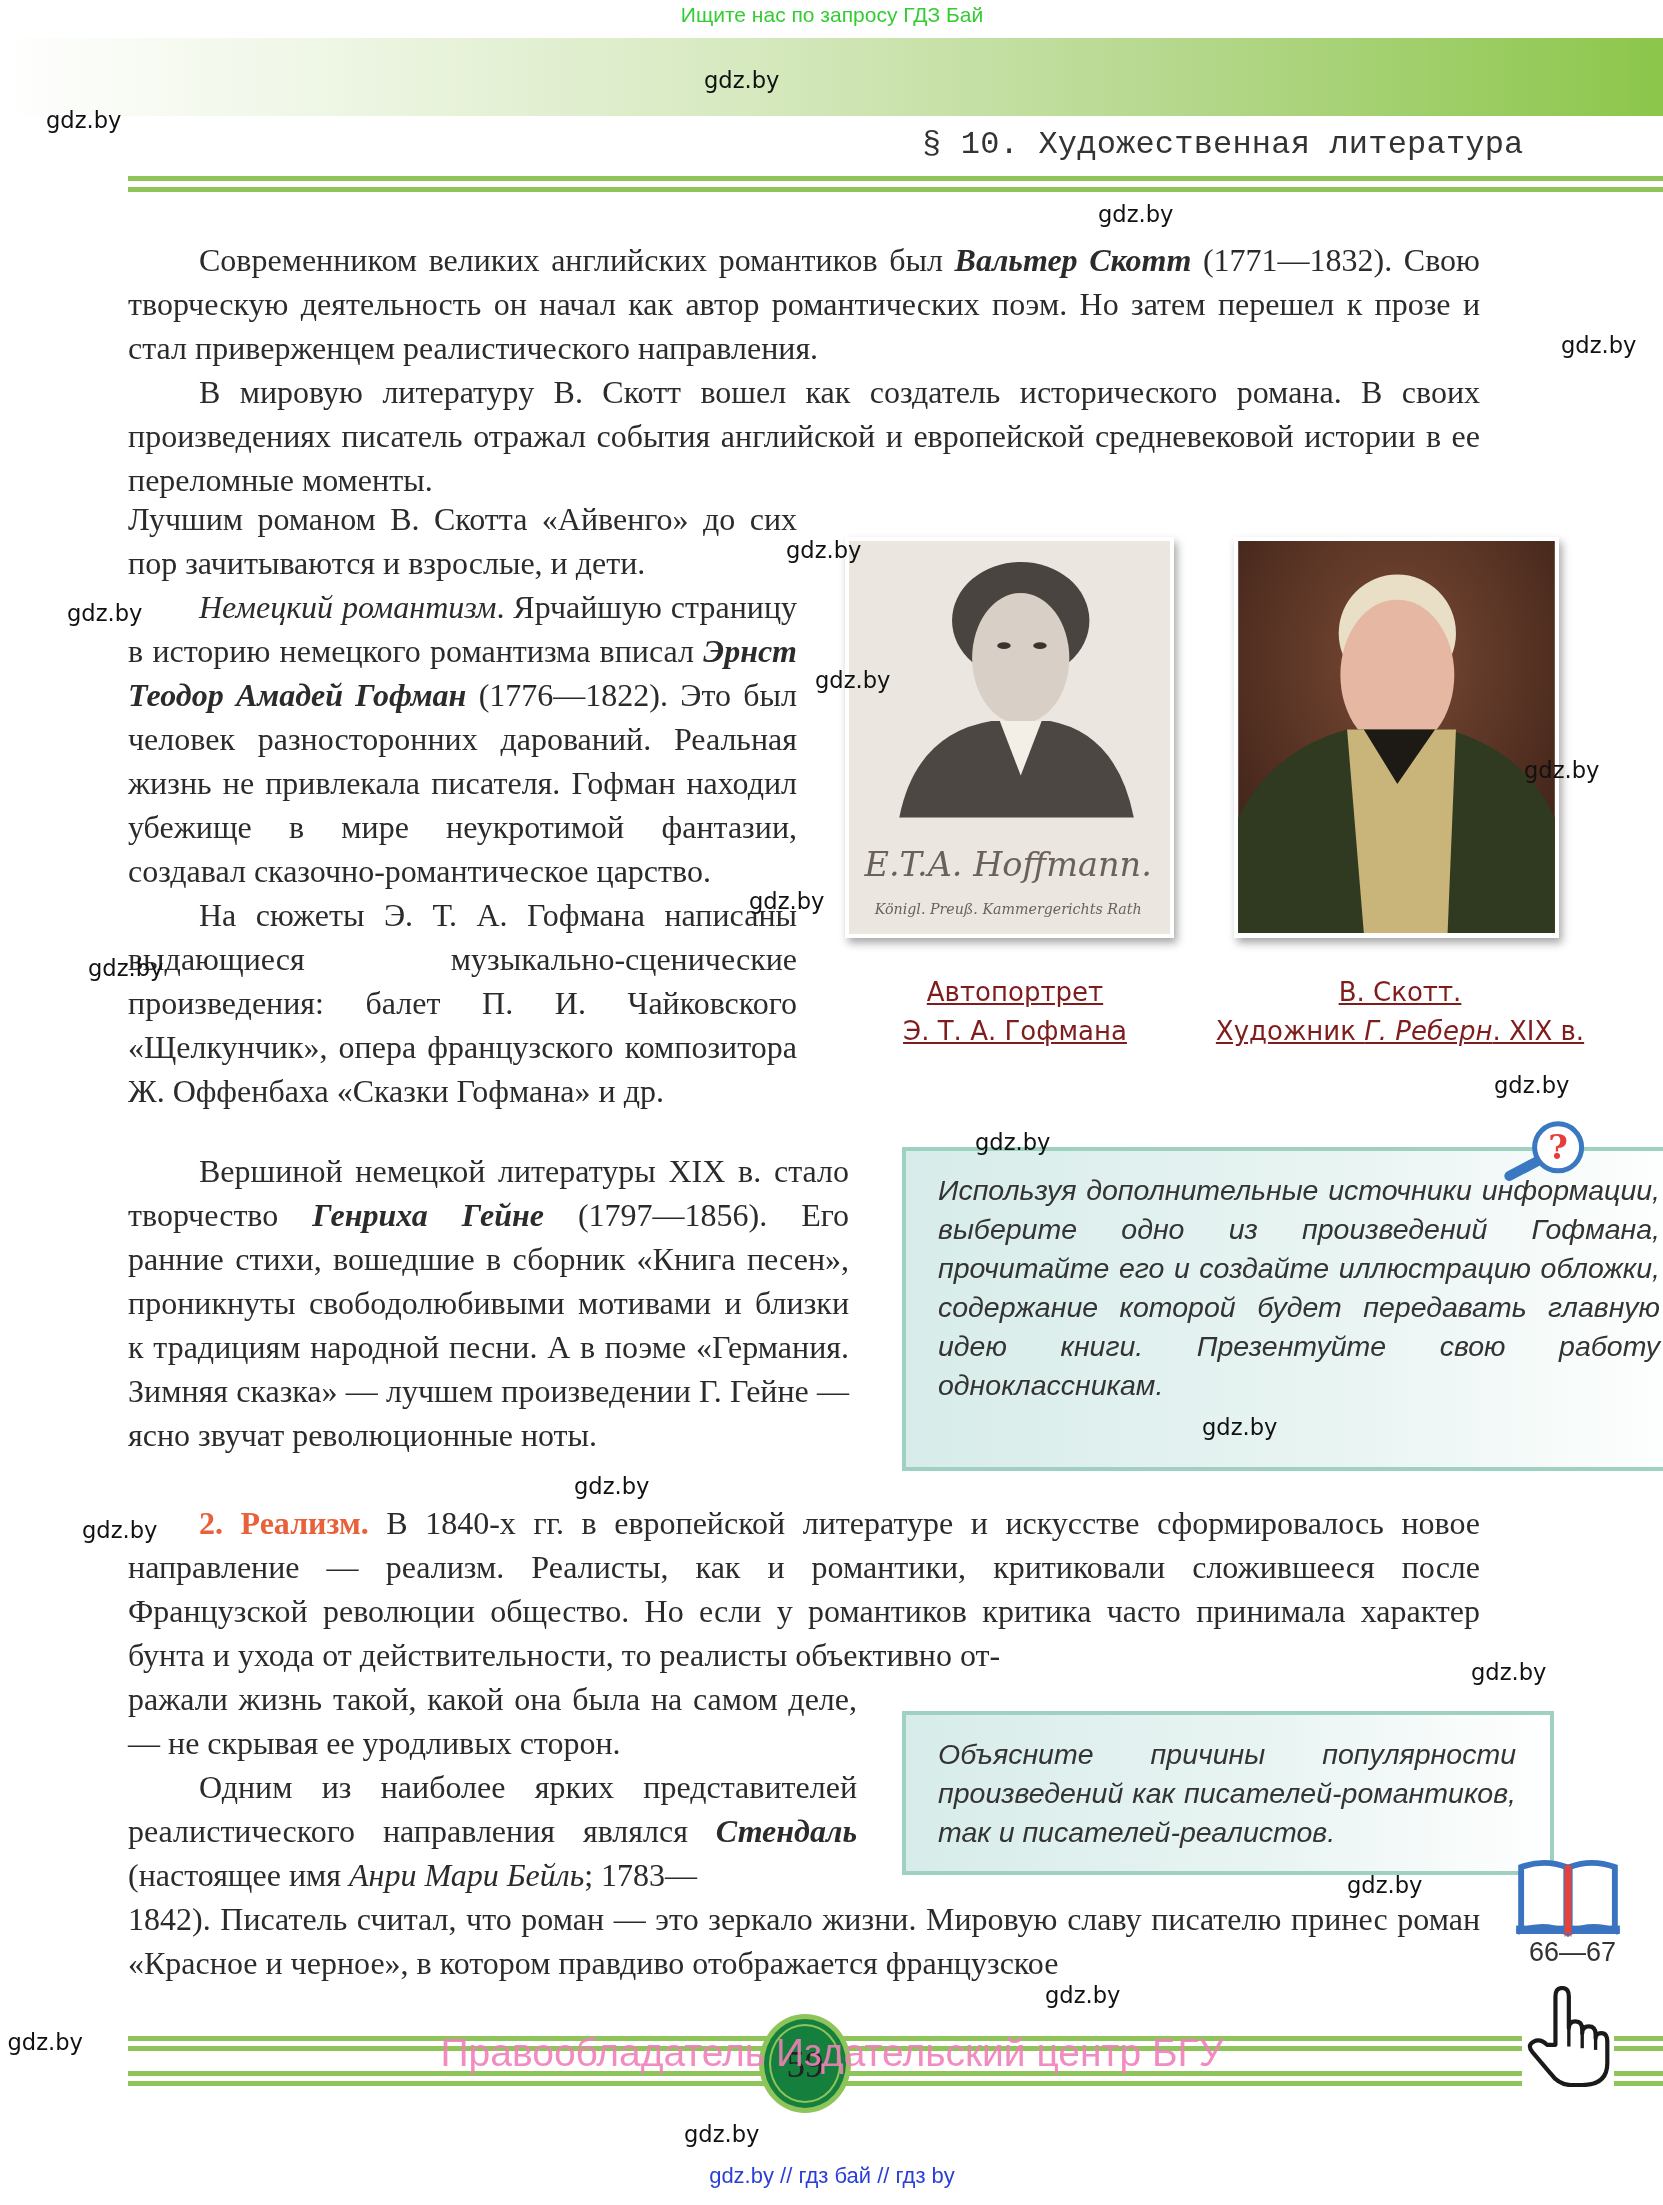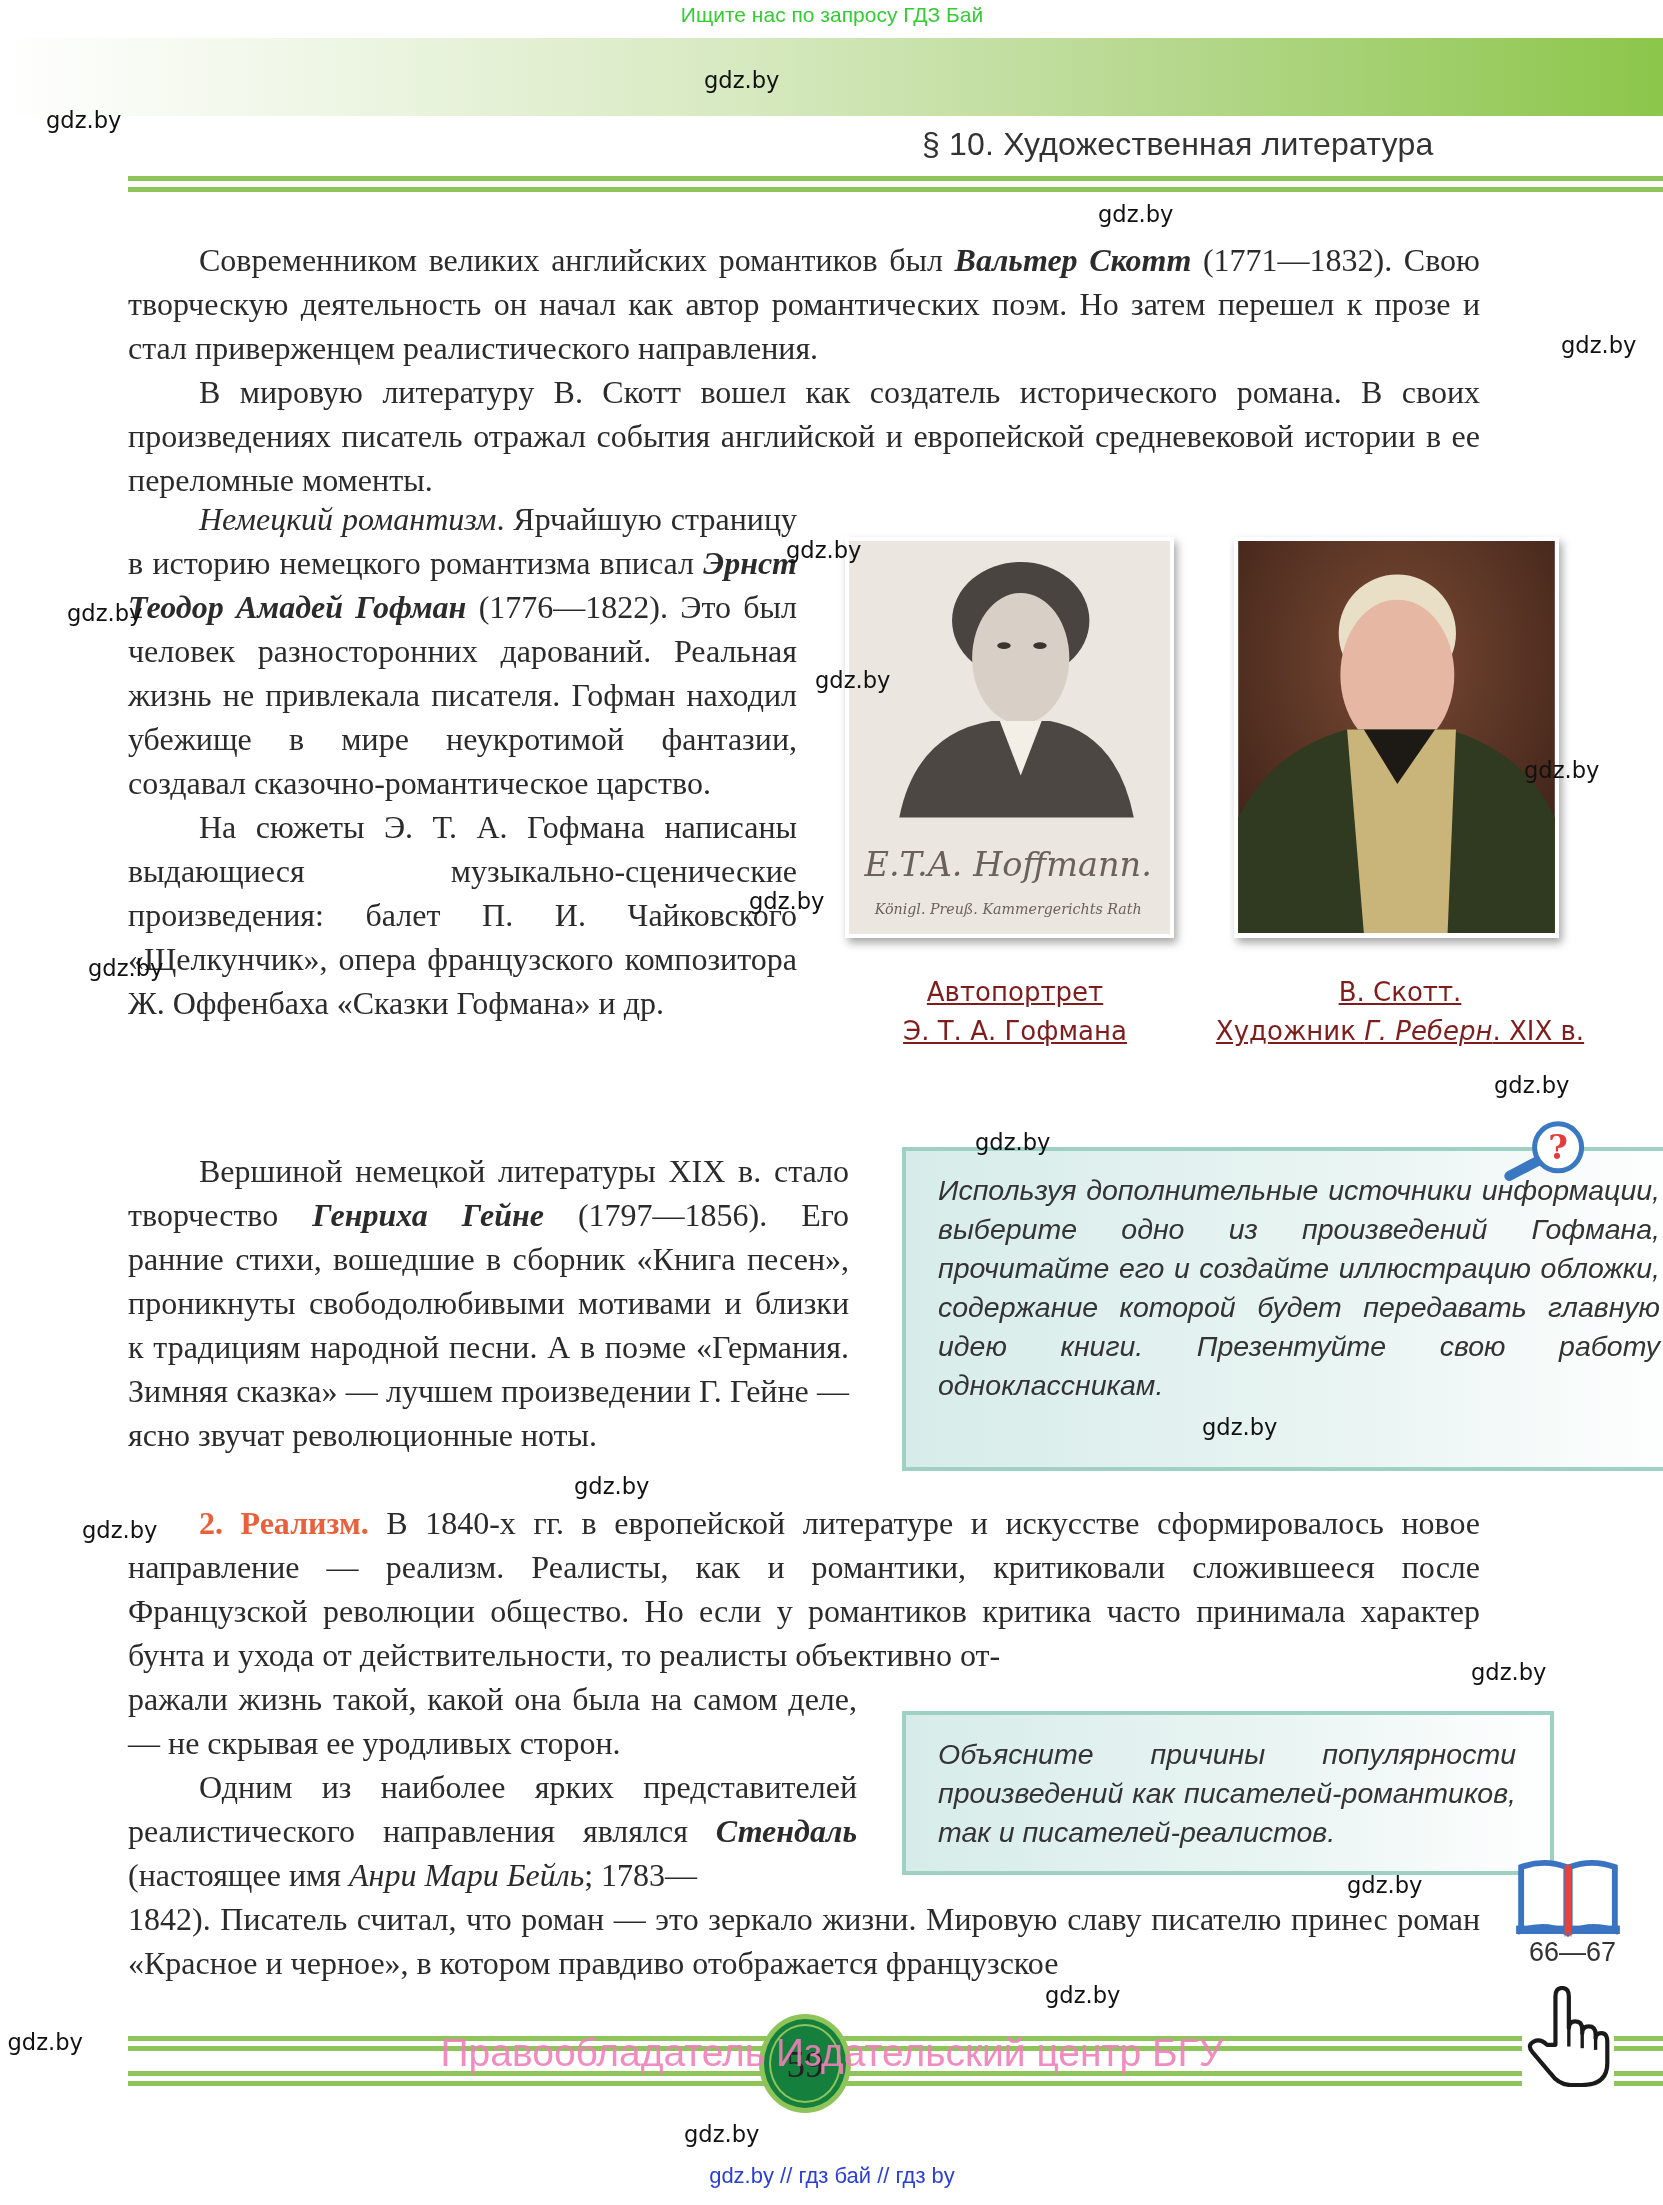--- a/index.html
+++ b/index.html
@@ -3,21 +3,21 @@
 <meta charset="utf-8">
 <style>
   html, body { margin:0; padding:0; }
   body { width:1664px; height:2205px; position:relative; background:#fff; overflow:hidden;
          font-family:"Liberation Serif", "DejaVu Serif", serif; color:#2b2b2b; }
   .abs { position:absolute; }
   .top-search { position:absolute; left:0; width:1664px; top:3.4px; text-align:center;
                 font-family:"Liberation Sans", sans-serif; font-size:21px; color:#33cc33; }
   .banner { position:absolute; left:0; top:38px; width:1664px; height:78px;
             background:linear-gradient(to right, #ffffff 0%, #eef6e4 20%, #d6e9bf 45%, #b6d88e 70%, #8cc64a 100%); }
-  .section-title { position:absolute; left:922px; top:126px; font-family:Liberation Sans, sans-serif;
+  .section-title { position:absolute; left:922px; top:126px; font-family:Liberation Mono, monospace;
                    font-size:32px; color:#333; letter-spacing:0.2px; }
   .rule { position:absolute; left:128px; right:0; height:5px; background:#8fc45a; }
   .body-text { position:absolute; font-size:32px; line-height:44px; text-align:justify; color:#2b2b2b; }
   .body-text p { margin:0; text-indent:71px; }
   .body-text p.noindent { text-indent:0; }
   .bi { font-weight:bold; font-style:italic; }
   .it { font-style:italic; }
   .red-head { color:#e8613a; font-weight:bold; }
   .portrait { position:absolute; box-shadow:3.4px 5px 8.4px rgba(0,0,0,0.35); border:4.2px solid #fff; box-sizing:border-box; overflow:hidden; }
   .caption { position:absolute; font-family:"DejaVu Sans", sans-serif; font-size:26px; line-height:39px; text-align:center; color:#7f1d1d;text-decoration:underline; }
@@ -47,20 +47,21 @@
 <div class="section-title">§ 10. Художественная литература</div>
 <div class="rule" style="top:176px;"></div>
 <div class="rule" style="top:187px;"></div>
 
 <div class="body-text" style="left:128px; top:238px; width:1352px;">
   <p><span>Современником великих английских романтиков был </span><span class="bi">Вальтер Скотт</span><span> (1771—1832). Свою творческую деятельность он начал как автор романтических поэм. Но затем перешел к прозе и стал приверженцем реалистического направления.</span></p>
   <p>В мировую литературу В. Скотт вошел как создатель исторического романа. В своих произведениях писатель отражал события английской и европейской средневековой истории в ее переломные моменты.</p>
 </div>
 
 <div class="body-text" style="left:128px; top:497px; width:669px;">
+  <p class="noindent">Лучшим романом В. Скотта «Айвенго» до сих пор зачитываются и взрослые, и дети.</p>
   <p><span class="it">Немецкий романтизм</span><span>. Ярчайшую страницу в историю немецкого романтизма вписал </span><span class="bi">Эрнст Теодор Амадей Гофман</span><span> (1776—1822). Это был человек разносторонних дарований. Реальная жизнь не привлекала писателя. Гофман находил убежище в мире неукротимой фантазии, создавал сказочно-романтическое царство.</span></p>
   <p>На сюжеты Э. Т. А. Гофмана написаны выдающиеся музыкально-сценические произведения: балет П. И. Чайковского «Щелкунчик», опера французского композитора Ж. Оффенбаха «Сказки Гофмана» и др.</p>
 </div>
 
 <div class="body-text" style="left:128px; top:1149px; width:721px;">
   <p><span>Вершиной немецкой литературы XIX в. стало творчество </span><span class="bi">Генриха Гейне</span><span> (1797—1856). Его ранние стихи, вошедшие в сборник «Книга песен», проникнуты свободолюбивыми мотивами и близки к традициям народной песни. А в поэме «Германия. Зимняя сказка» — лучшем произведении Г. Гейне — ясно звучат революционные ноты.</span></p>
 </div>
 
 <div class="portrait" style="left:845px; top:537px; width:329px; height:401px; background:#ece8e1;">
   <svg width="320" height="392" viewBox="0 0 382 468">

